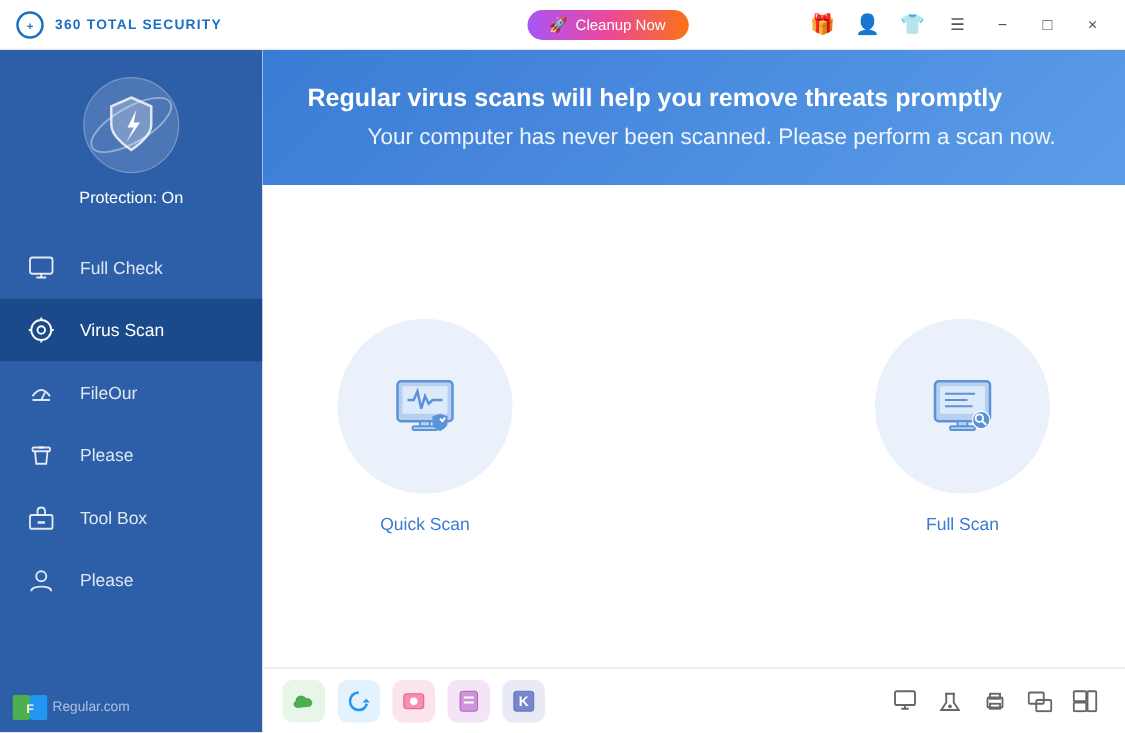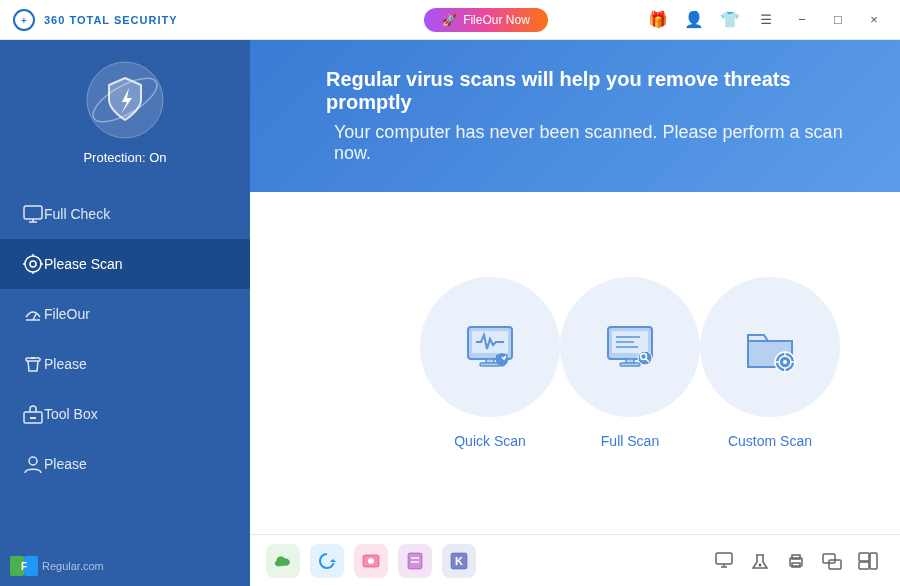--- a/index.html
+++ b/index.html
@@ -70,21 +70,21 @@
 
     
     .main {
       display: flex;
       flex: 1;
       overflow: hidden;
     }
 
     
     .sidebar {
-      width: 250px;
+      width: 210px;
       background: #2d5fa8;
       display: flex;
       flex-direction: column;
       align-items: center;
       padding-top: 20px;
       flex-shrink: 0;
     }
     .sidebar-shield {
       width: 80px;
       height: 80px;
@@ -94,21 +94,21 @@
       color: #fff;
       font-size: 13px;
       margin-bottom: 24px;
     }
     .sidebar-nav {
       width: 100%;
     }
     .nav-item {
       display: flex;
       align-items: center;
-      gap: 0;
+      gap: 20px;
       padding: 14px 22px;
       color: rgba(255,255,255,0.85);
       font-size: 14px;
       cursor: pointer;
       border-radius: 0;
       transition: background 0.15s;
     }
     .nav-item.active {
       background: #1a4a8a;
       color: #fff;
@@ -148,34 +148,33 @@
     
     .banner {
       background: linear-gradient(135deg, #3a7bd5, #5b9de8);
       padding: 28px 36px 28px 36px;
       color: #fff;
     }
     .banner-title {
       font-size: 20px;
       font-weight: 600;
       margin-bottom: 8px;
-      margin-left: 40px;
     }
     .banner-subtitle {
       font-size: 18px;
       opacity: 0.9;
       margin-left: 48px;
     }
 
     
     .scan-options {
       flex: 1;
       display: flex;
       align-items: center;
-      justify-content: flex-end;
+      justify-content: space-between;
       padding: 30px 60px;
       background: #fff;
     }
     .scan-card {
       display: flex;
       flex-direction: column;
       align-items: center;
       gap: 16px;
       cursor: pointer;
     }
@@ -240,21 +239,21 @@
 
     <svg class="titlebar-logo-icon" viewBox="0 0 24 24" fill="none">
       <circle cx="12" cy="12" r="10" stroke="#1a6fc4" stroke-width="2"></circle>
       <text x="12" y="16" text-anchor="middle" font-size="9" fill="#1a6fc4" font-weight="bold">+</text>
     </svg>
     <span class="titlebar-logo-text">360 TOTAL SECURITY</span>
   </div>
   <div class="titlebar-center">
     <button class="upgrade-btn">
       <span>🚀</span>
-      <span>FileOur Now</span>
+      <span>Cleanup Now</span>
     </button>
   </div>
   <div class="titlebar-actions">
     <button class="titlebar-icon-btn">🎁</button>
     <button class="titlebar-icon-btn">👤</button>
     <button class="titlebar-icon-btn">👕</button>
     <button class="titlebar-icon-btn win-btn">☰</button>
     <button class="titlebar-icon-btn win-btn">−</button>
     <button class="titlebar-icon-btn win-btn">□</button>
     <button class="titlebar-icon-btn win-btn win-close">×</button>
@@ -290,21 +289,21 @@
 
       <div class="nav-item active">
         <svg class="nav-icon" viewBox="0 0 22 22" fill="none">
           <circle cx="11" cy="11" r="8" stroke="#fff" stroke-width="1.5"></circle>
           <circle cx="11" cy="11" r="3" stroke="#fff" stroke-width="1.5"></circle>
           <line x1="11" y1="3" x2="11" y2="1" stroke="#fff" stroke-width="1.5"></line>
           <line x1="11" y1="21" x2="11" y2="19" stroke="#fff" stroke-width="1.5"></line>
           <line x1="3" y1="11" x2="1" y2="11" stroke="#fff" stroke-width="1.5"></line>
           <line x1="21" y1="11" x2="19" y2="11" stroke="#fff" stroke-width="1.5"></line>
         </svg>
-        <span>Please Scan</span>
+        <span>Virus Scan</span>
       </div>
 
       <div class="nav-item">
         <svg class="nav-icon" viewBox="0 0 22 22" fill="none">
           <path d="M4 14 Q11 4 18 14" stroke="rgba(255,255,255,0.85)" stroke-width="1.5" fill="none"></path>
           <path d="M4 17 L18 17" stroke="rgba(255,255,255,0.85)" stroke-width="1.5"></path>
           <path d="M11 17 L14 11" stroke="rgba(255,255,255,0.85)" stroke-width="1.5"></path>
         </svg>
         <span>FileOur</span>
       </div>
@@ -392,38 +391,20 @@
             <rect x="30" y="56" width="20" height="3" rx="1.5" fill="#b8d0f0" stroke="#5a93d8" stroke-width="1.5"></rect>
 
             <circle cx="55" cy="51" r="7" fill="#5a93d8" stroke="#fff" stroke-width="1"></circle>
             <circle cx="53.5" cy="49.5" r="3" stroke="#fff" stroke-width="1.5" fill="none"></circle>
             <line x1="56" y1="52" x2="59" y2="55" stroke="#fff" stroke-width="1.5"></line>
           </svg>
         </div>
         <span class="scan-label">Full Scan</span>
       </div>
 
-      <div class="scan-card">
-        <div class="scan-circle">
-          <svg width="80" height="80" viewBox="0 0 80 80" fill="none">
-
-            <path d="M18 34 L18 60 L62 60 L62 34 Z" fill="#b8d0f0" stroke="#5a93d8" stroke-width="2"></path>
-            <path d="M18 34 L18 28 L34 28 L38 34 L62 34 L62 34 Z" fill="#dceafb" stroke="#5a93d8" stroke-width="2"></path>
-
-            <circle cx="55" cy="55" r="10" fill="#5a93d8" stroke="#fff" stroke-width="1.5"></circle>
-            <circle cx="55" cy="55" r="6" stroke="#fff" stroke-width="1.5" fill="none"></circle>
-            <circle cx="55" cy="55" r="2" fill="#fff"></circle>
-            <line x1="55" y1="45" x2="55" y2="49" stroke="#fff" stroke-width="1.5"></line>
-            <line x1="55" y1="61" x2="55" y2="65" stroke="#fff" stroke-width="1.5"></line>
-            <line x1="45" y1="55" x2="49" y2="55" stroke="#fff" stroke-width="1.5"></line>
-            <line x1="61" y1="55" x2="65" y2="55" stroke="#fff" stroke-width="1.5"></line>
-          </svg>
-        </div>
-        <span class="scan-label">Custom Scan</span>
-      </div>
 
     </div>
 
     <div class="bottom-bar">
 
       <div class="bottom-app-icon" style="background:#e8f5e9;">
         <svg width="22" height="22" viewBox="0 0 22 22" fill="none">
           <path d="M6 16 C3 16 2 12 5 11 C4 7 10 5 13 9 C17 8 19 13 16 15 Z" fill="#4caf50" stroke="#388e3c" stroke-width="0.5"></path>
         </svg>
       </div>

